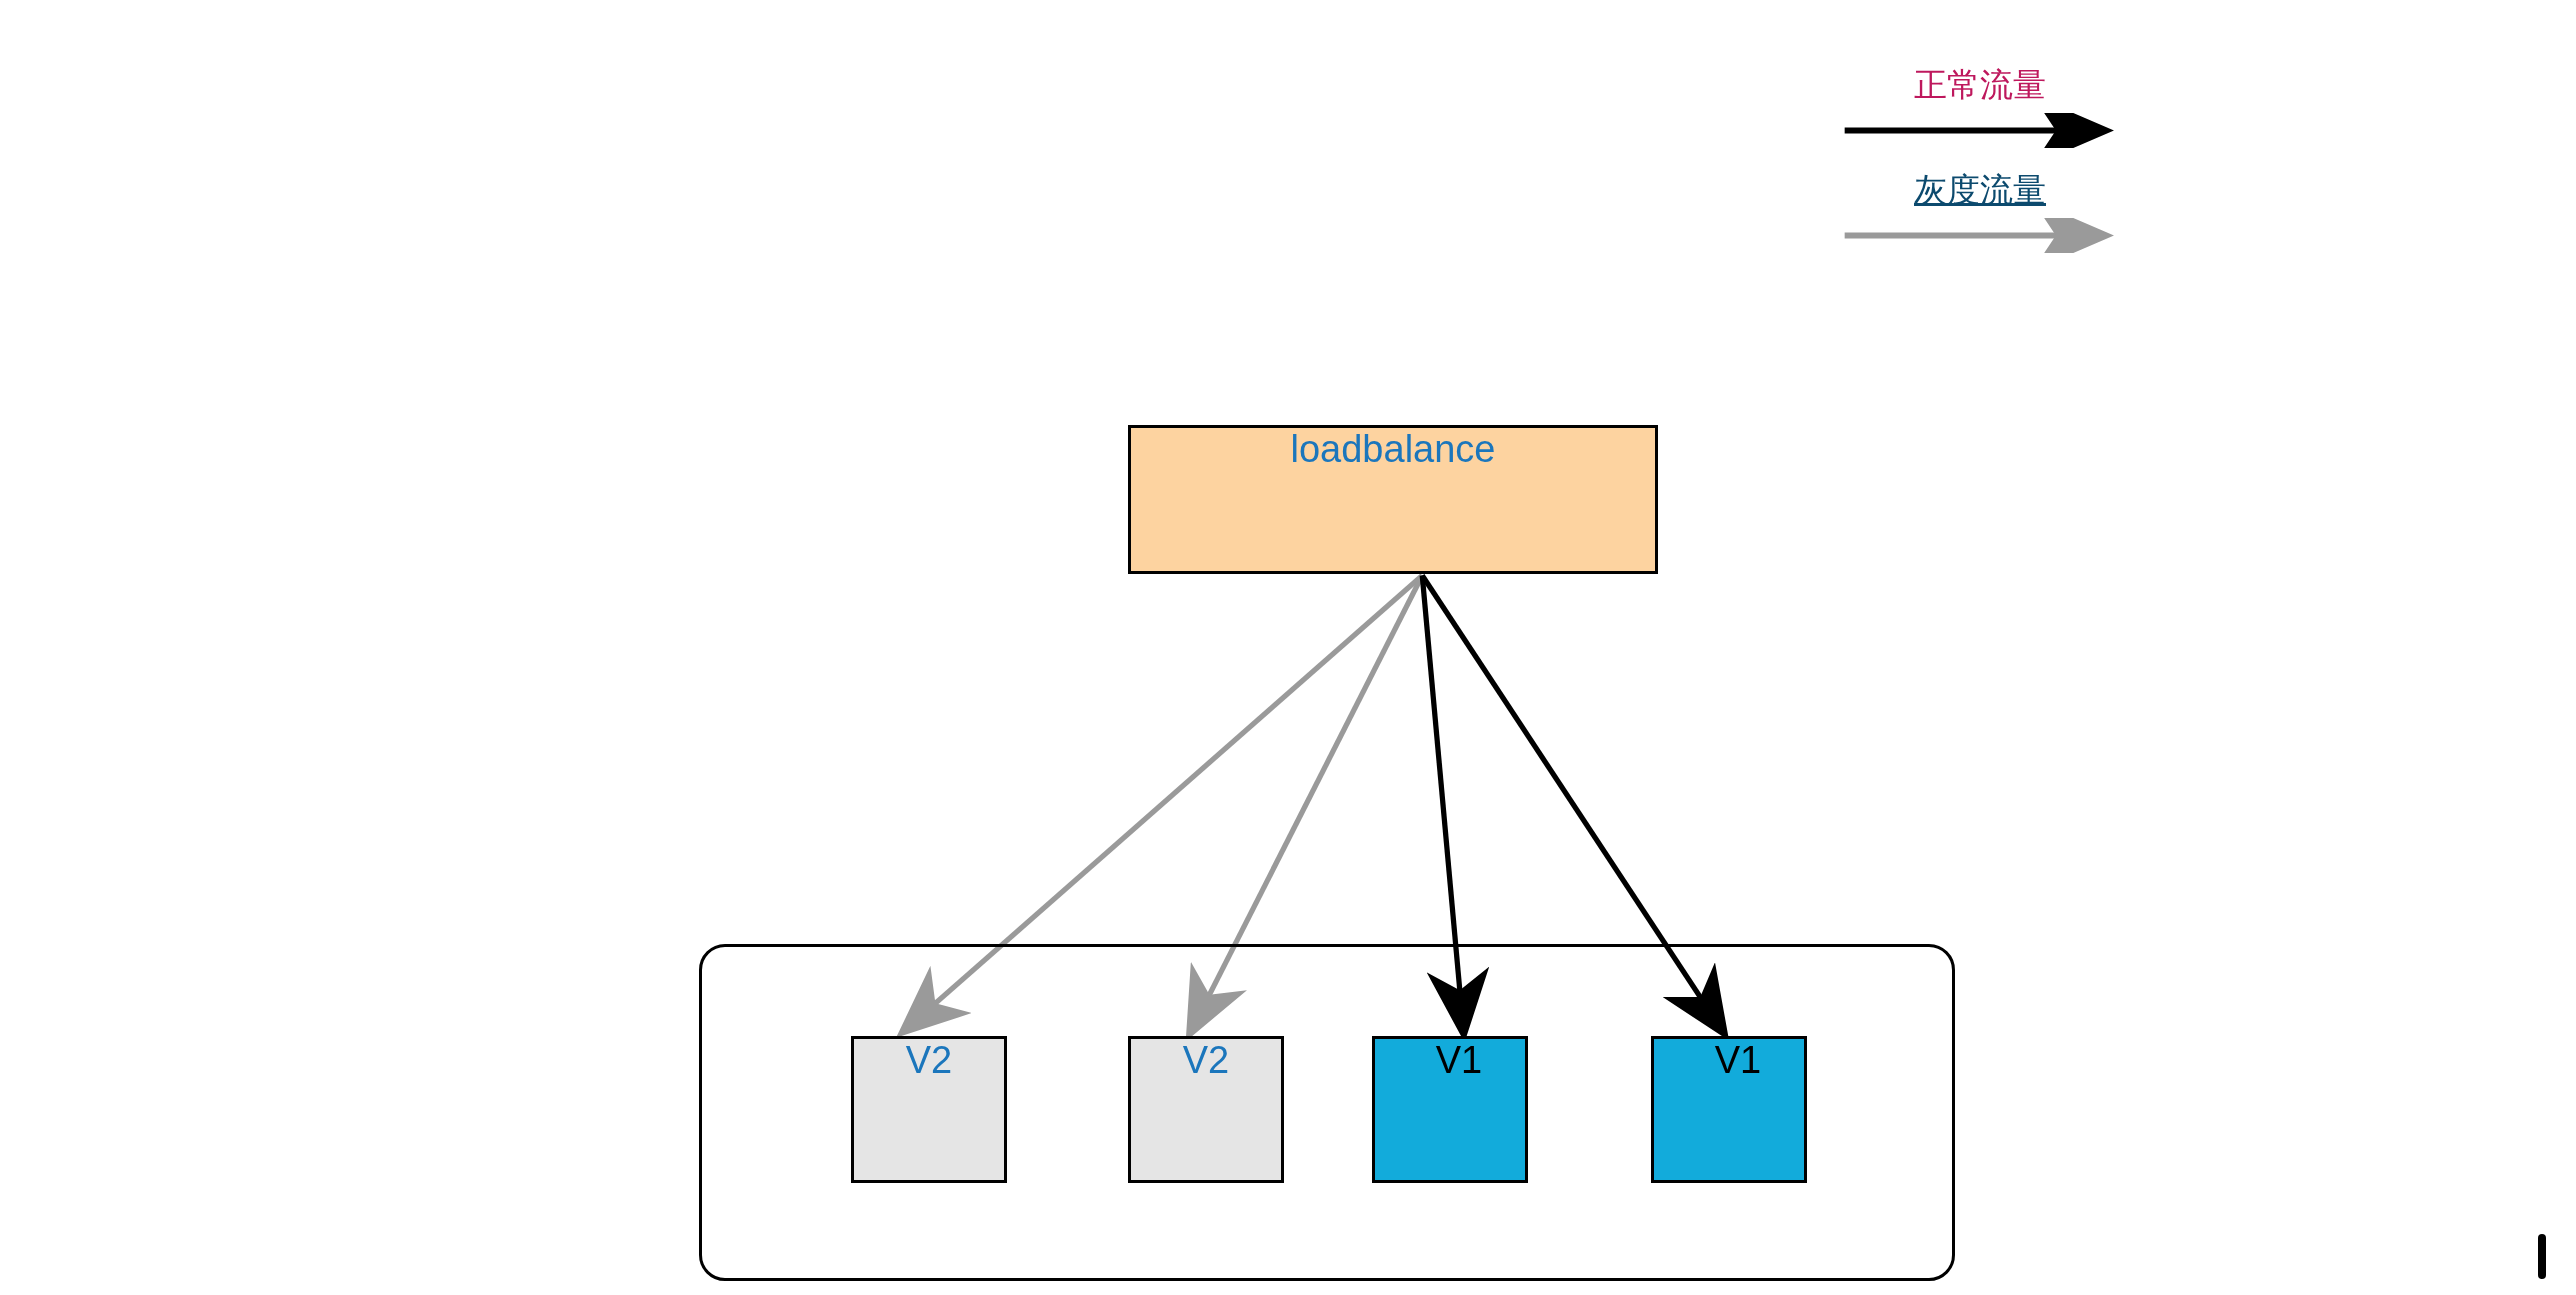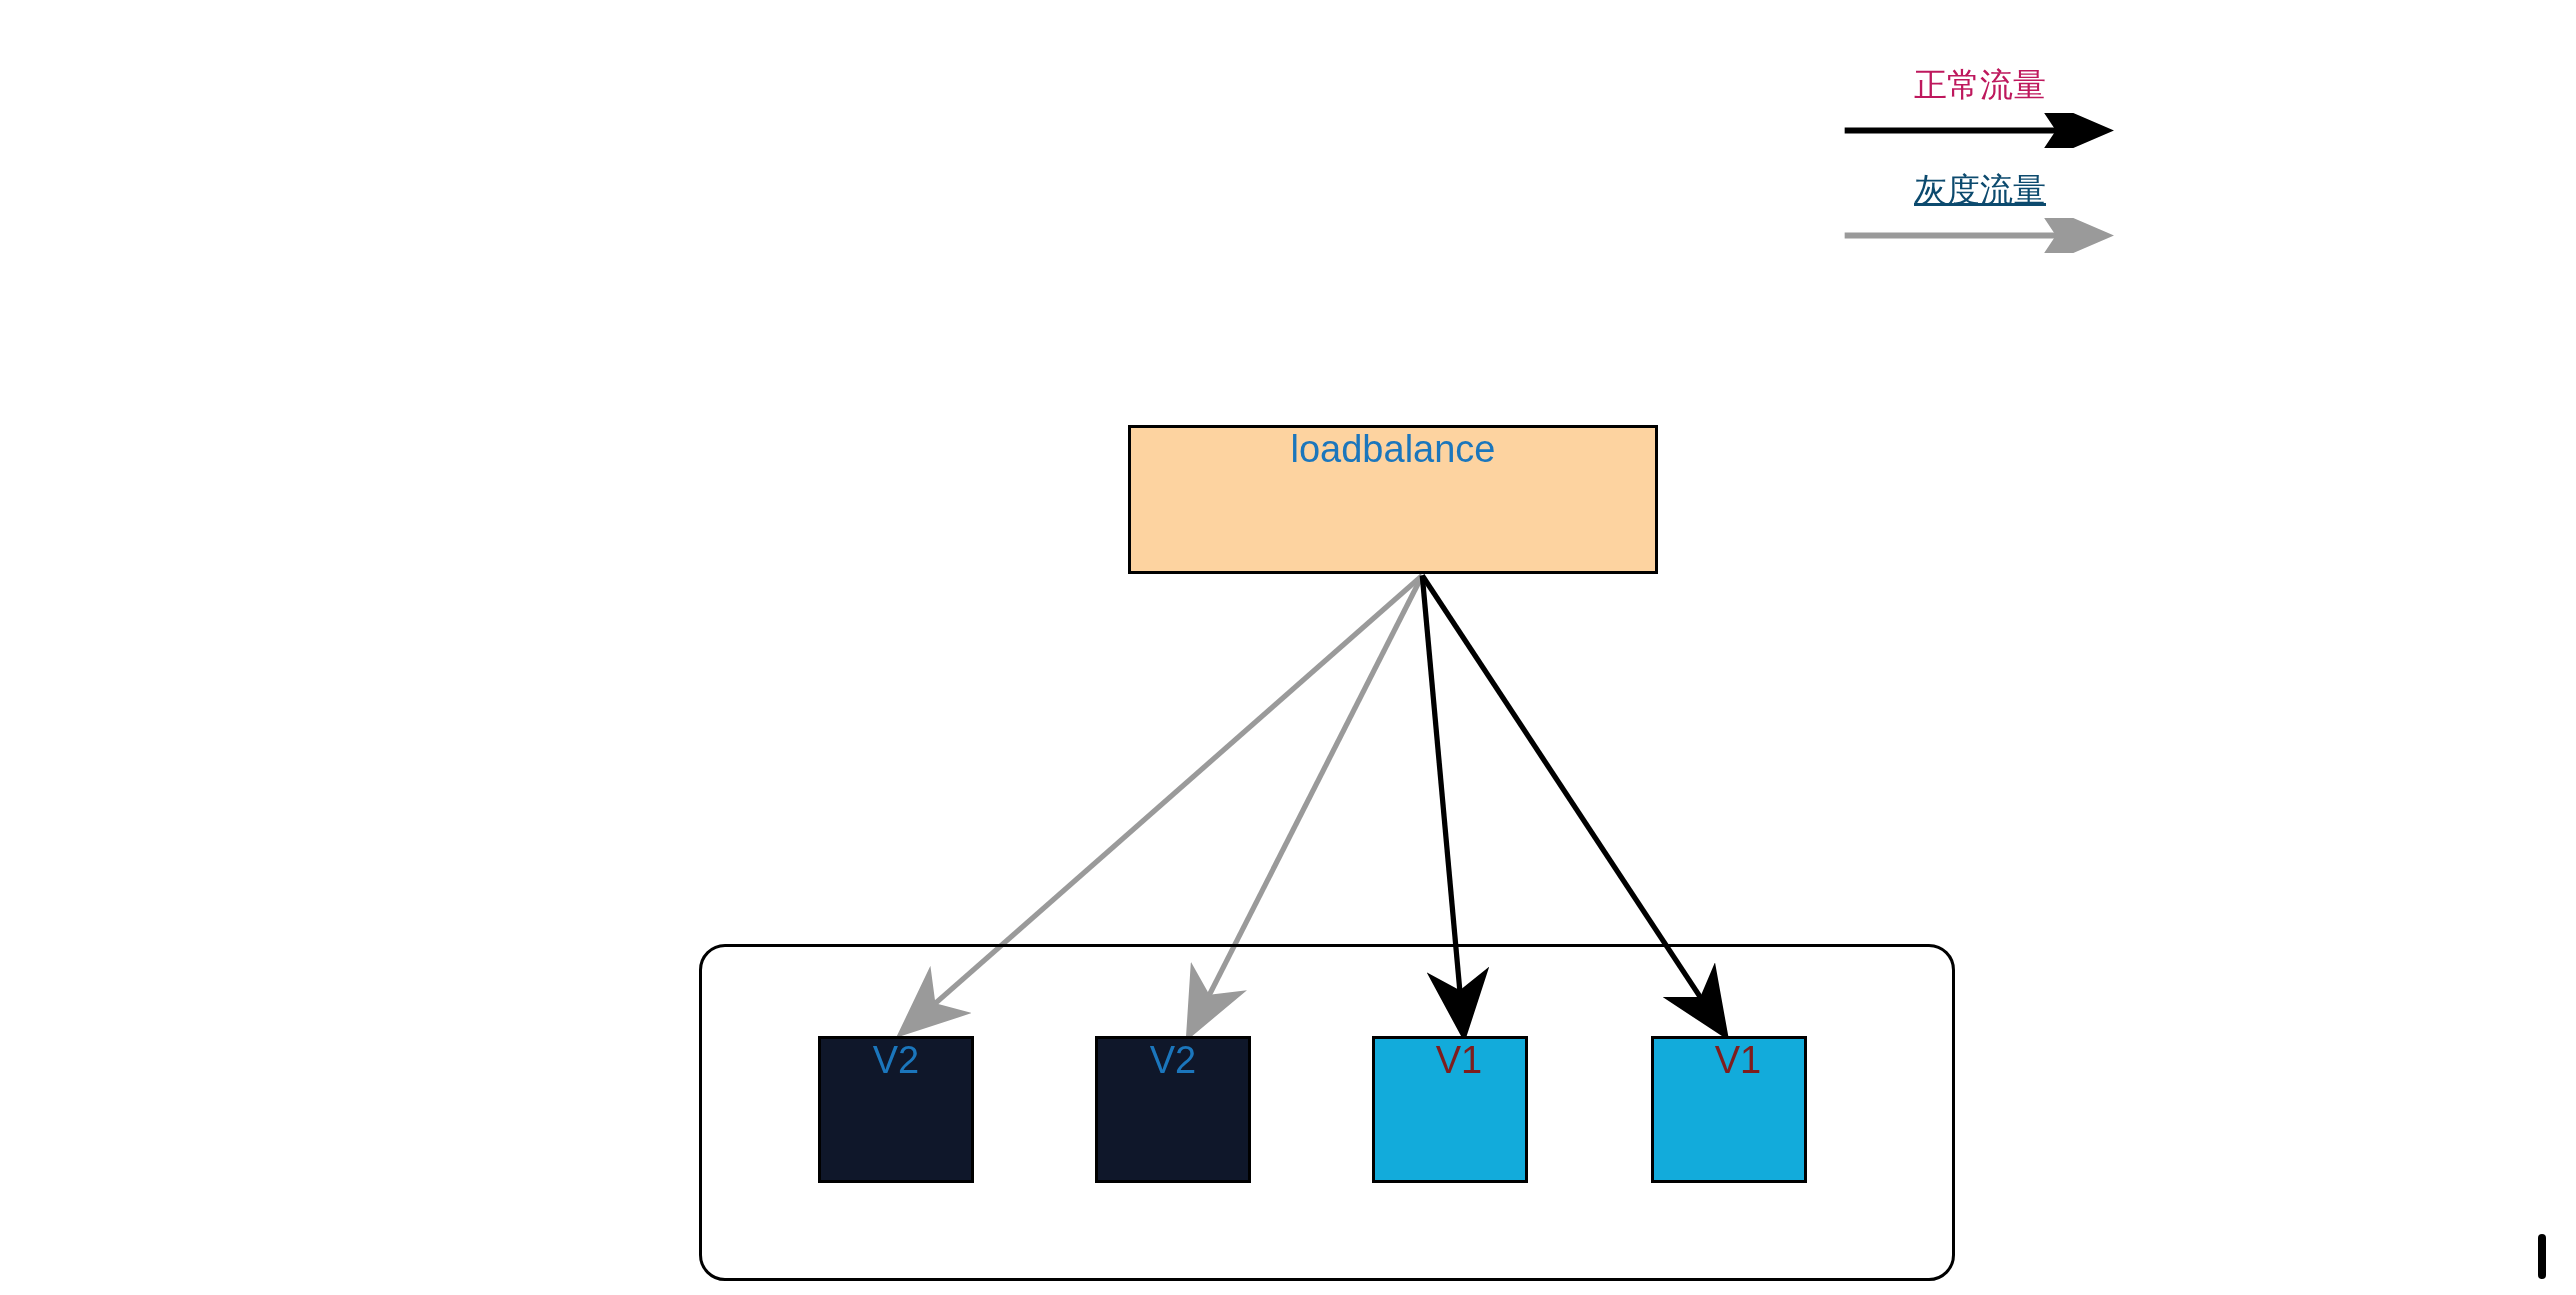--- a/index.html
+++ b/index.html
@@ -50,22 +50,22 @@
     font-size: 38px;
   }
 
   .node-pod {
     width: 156px;
     height: 147px;
     top: 1036px;
     font-size: 38px;
   }
 
-  .pod-v2 { background: #0f172a; }
-  .pod-v1 { background: #12ABDB; color: #7f1d1d; padding-left: 18px; }
+  .pod-v2 { background: #e5e5e5; margin-left: 33px; }
+  .pod-v1 { background: #12ABDB; color: #000000; padding-left: 18px; }
 
   .pod-1 { left: 818px; }
   .pod-2 { left: 1095px; }
   .pod-3 { left: 1372px; }
   .pod-4 { left: 1651px; }
 
   
   .group-box {
     position: absolute;
     left: 699px;

